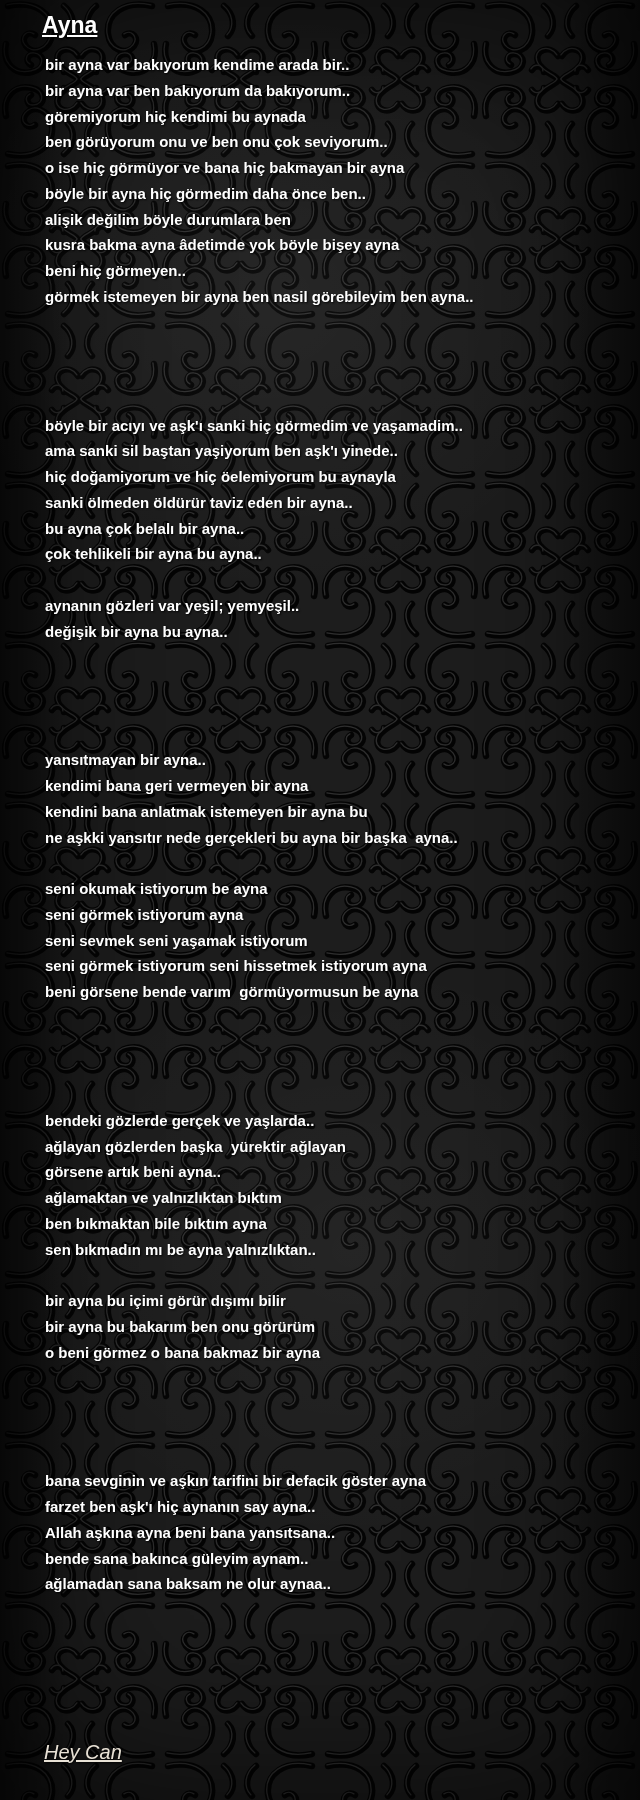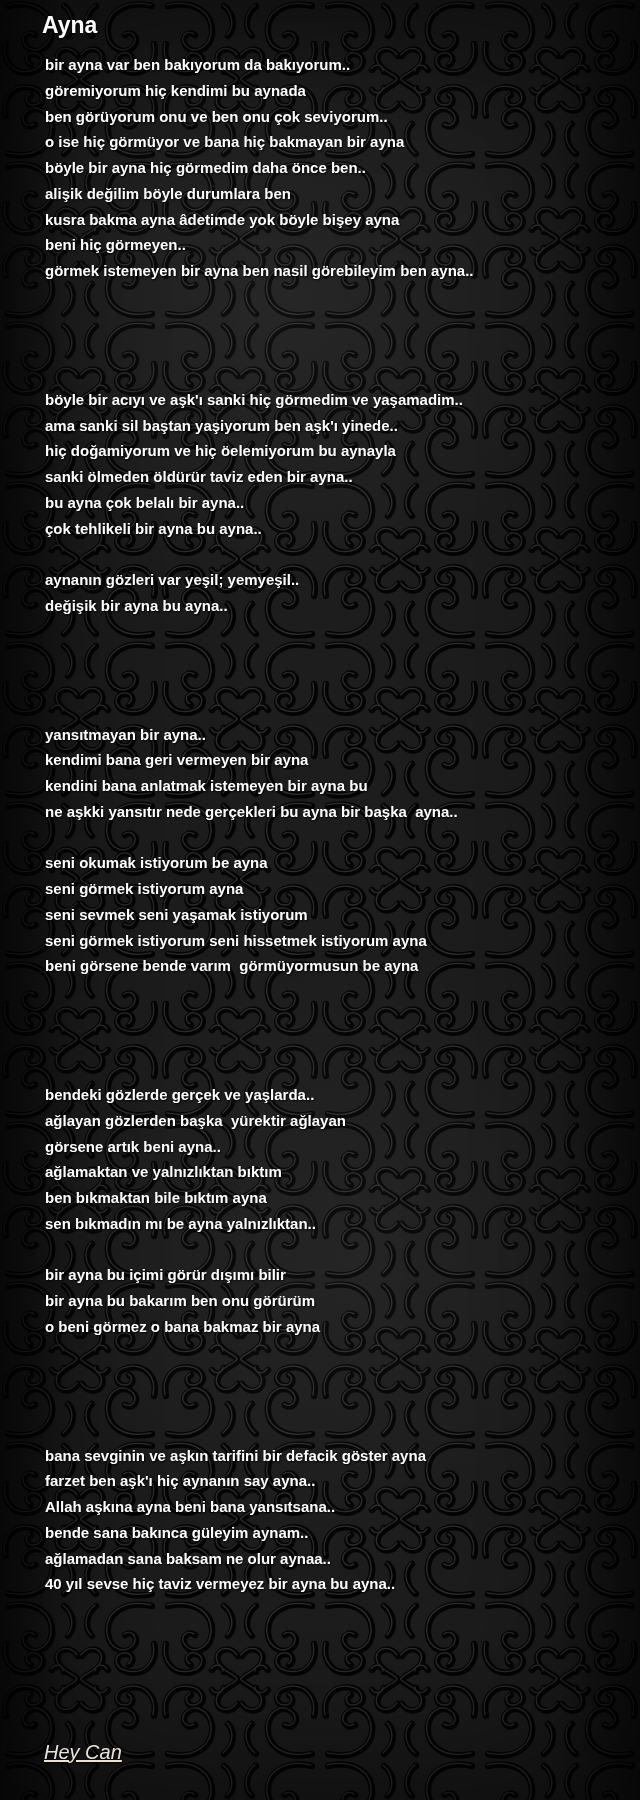--- a/index.html
+++ b/index.html
@@ -38,20 +38,21 @@
     position: absolute;
     left: 42px;
     top: 11px;
     margin: 0;
     font-size: 23px;
     line-height: 28px;
     font-weight: 700;
     color: var(--title-color, #fff);
     text-shadow: 1px 1px 2px rgba(0,0,0,0.9);
     z-index: 3;
+    text-decoration: underline;
   }
   .poem-body {
     position: absolute;
     left: 45px;
     top: 52px;
     width: 560px;
     z-index: 3;
   }
   .poem-line {
     font-size: 15px;
@@ -102,20 +103,21 @@
       </pattern>
     </defs>
     <rect x="0" y="0" width="640" height="1800" fill="url(#damask)"></rect>
   </svg>
 
   <div class="vignette"></div>
 
   <h1 class="page-title">Ayna</h1>
 
   <div class="poem-body">
+      <div class="poem-line">bir ayna var bakıyorum kendime arada bir..</div>
       <div class="poem-line">bir ayna var ben bakıyorum da bakıyorum..</div>
       <div class="poem-line">göremiyorum hiç kendimi bu aynada</div>
       <div class="poem-line">ben görüyorum onu ve ben onu çok seviyorum..</div>
       <div class="poem-line">o ise hiç görmüyor ve bana hiç bakmayan bir ayna</div>
       <div class="poem-line">böyle bir ayna hiç görmedim daha önce ben..</div>
       <div class="poem-line">alişik değilim böyle durumlara ben</div>
       <div class="poem-line">kusra bakma ayna âdetimde yok böyle bişey ayna</div>
       <div class="poem-line">beni hiç görmeyen..</div>
       <div class="poem-line">görmek istemeyen bir ayna ben nasil görebileyim ben ayna..</div>
       <div class="poem-line blank">&nbsp;</div>
@@ -161,18 +163,17 @@
       <div class="poem-line">o beni görmez o bana bakmaz bir ayna</div>
       <div class="poem-line blank">&nbsp;</div>
       <div class="poem-line blank">&nbsp;</div>
       <div class="poem-line blank">&nbsp;</div>
       <div class="poem-line blank">&nbsp;</div>
       <div class="poem-line">bana sevginin ve aşkın tarifini bir defacik göster ayna</div>
       <div class="poem-line">farzet ben aşk'ı hiç aynanın say ayna..</div>
       <div class="poem-line">Allah aşkına ayna beni bana yansıtsana..</div>
       <div class="poem-line">bende sana bakınca güleyim aynam..</div>
       <div class="poem-line">ağlamadan sana baksam ne olur aynaa..</div>
-      <div class="poem-line">40 yıl sevse hiç taviz vermeyez bir ayna bu ayna..</div>
     </div>
 
   <div class="author-signature">Hey Can</div>
 
 </div>
 
 </body></html>

